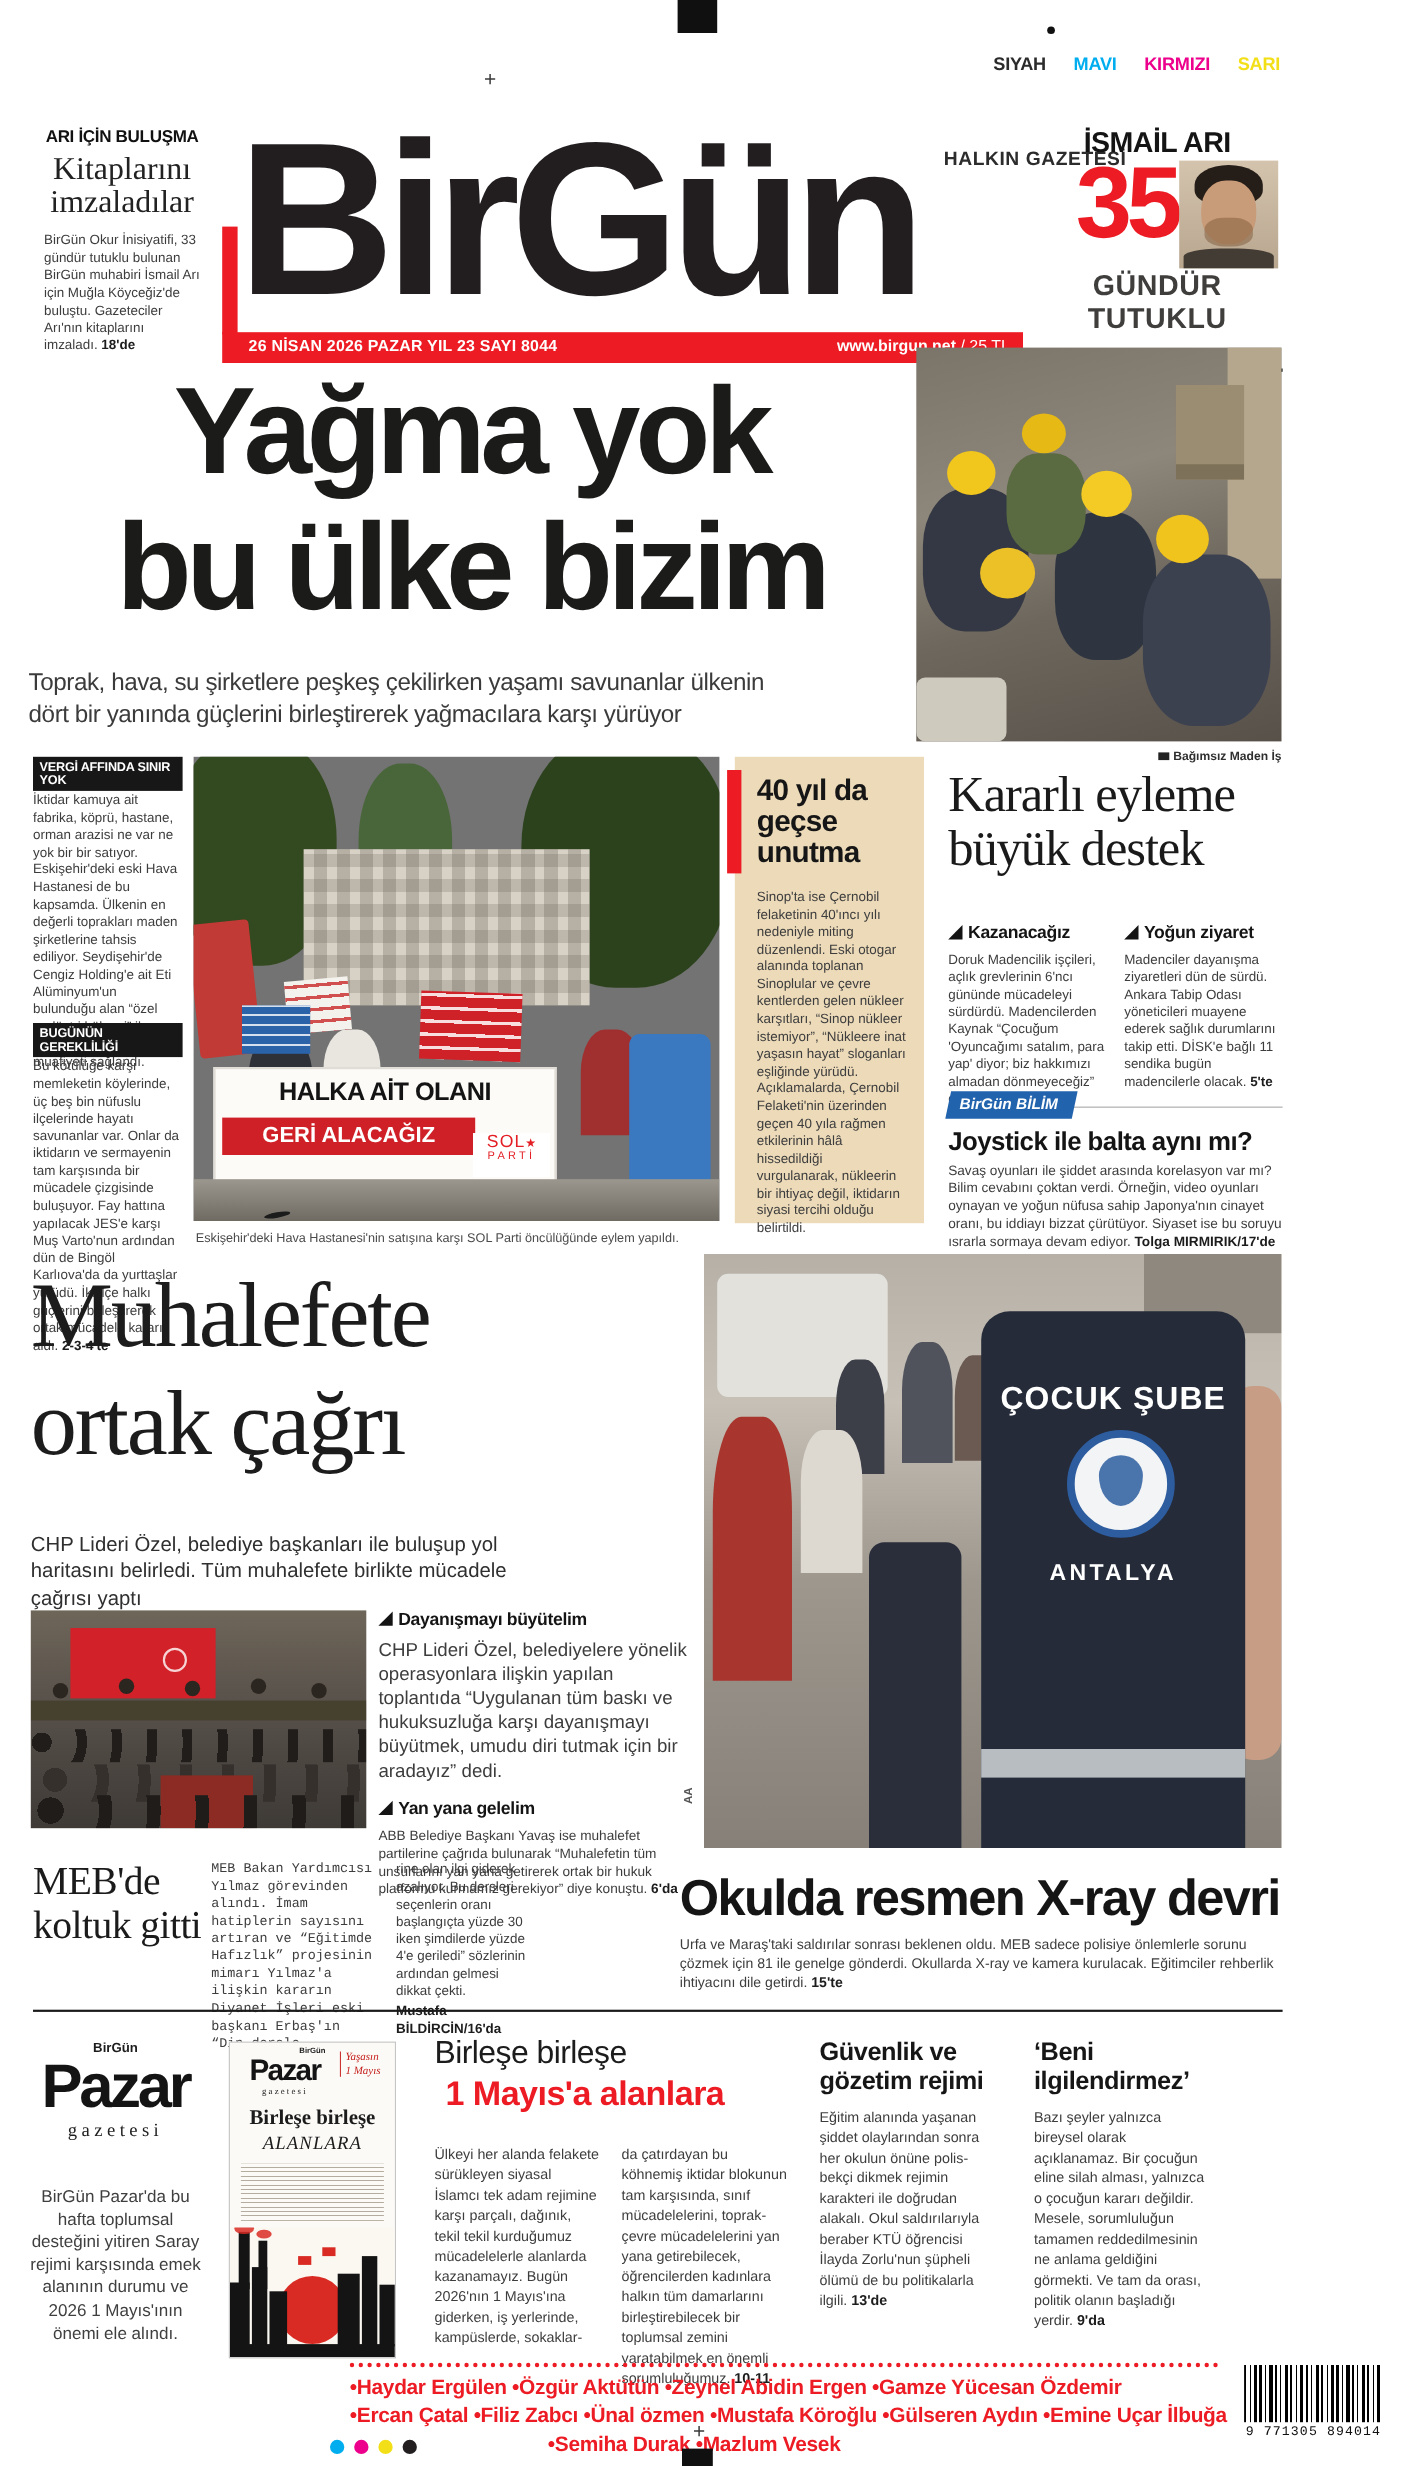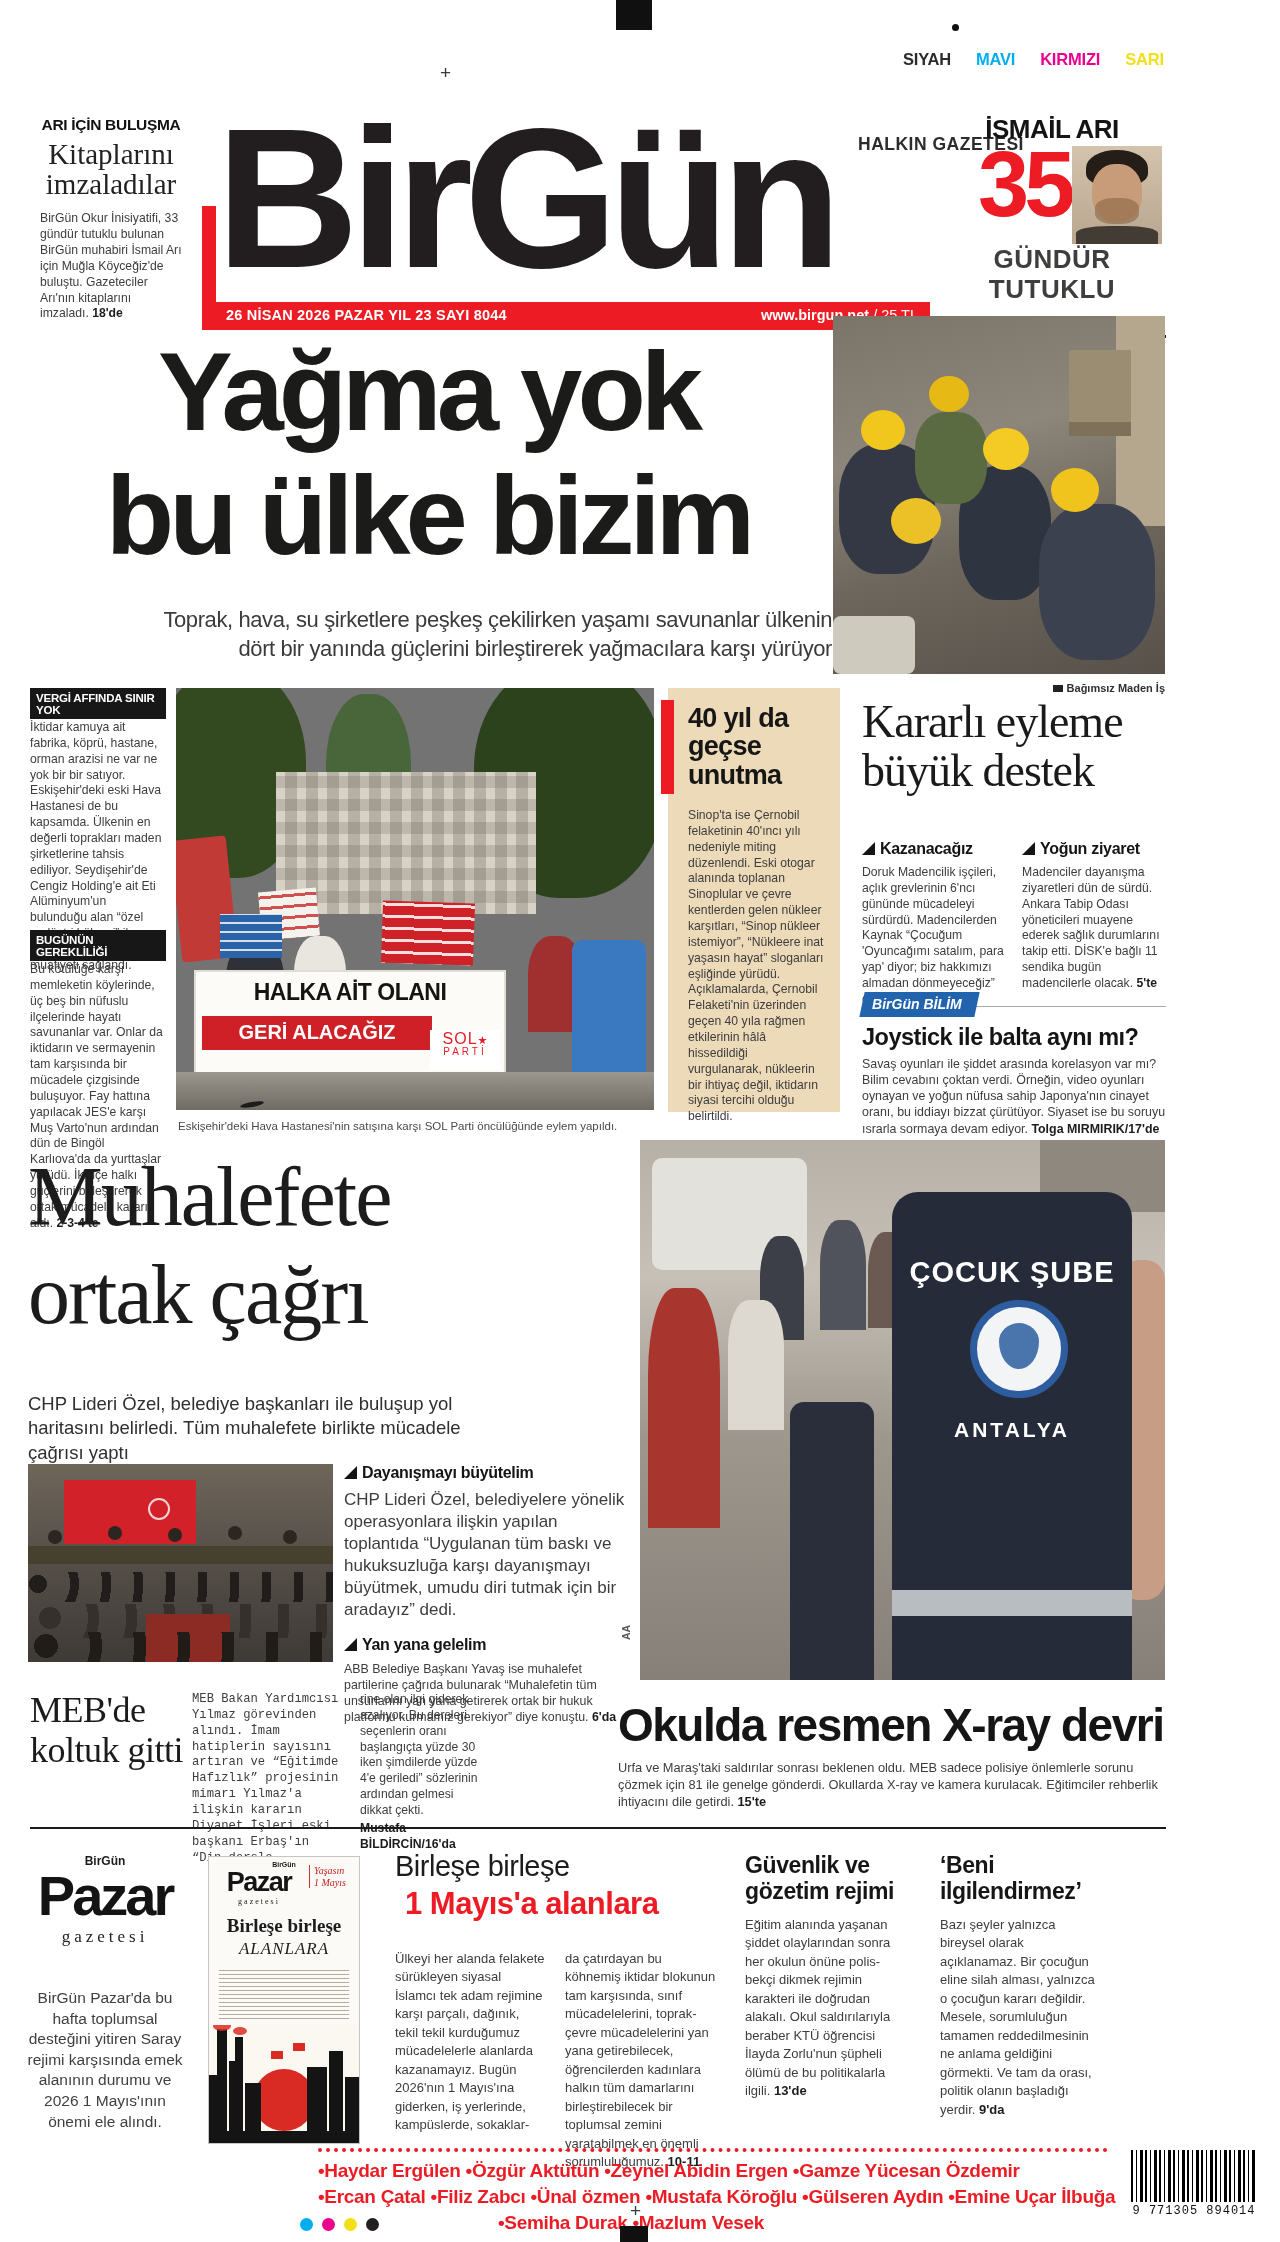--- a/index.html
+++ b/index.html
@@ -62,21 +62,21 @@
     <span style="position:absolute;right:12px;top:5px;font-size:14.5px;">
       <b>www.birgun.net</b>
       <span style="font-weight:400;">/ 25 TL</span>
     </span>
   </div>
 
   <div class="ab" style="left:28px;top:330px;width:800px;text-align:center;font-weight:700;font-size:112px;letter-spacing:-5px;line-height:1.11;color:#1b1b19;">
     <div>Yağma yok</div>
     <div>bu ülke bizim</div>
   </div>
-  <div class="ab" style="left:26px;top:606px;width:806px;text-align:right;font-size:22px;line-height:1.3;letter-spacing:-.4px;color:#3b3b3b;">
+  <div class="ab" style="left:26px;top:606px;width:806px;text-align:left;font-size:22px;line-height:1.3;letter-spacing:-.4px;color:#3b3b3b;">
     <div>Toprak, hava, su şirketlere peşkeş çekilirken yaşamı savunanlar ülkenin</div>
     <div>dört bir yanında güçlerini birleştirerek yağmacılara karşı yürüyor</div>
   </div>
 
   <div class="ab phz" style="left:833px;top:316px;width:332px;height:358px;background:linear-gradient(165deg,#7b7468 0%,#8d867a 35%,#6e675d 62%,#57514a 100%);">
     <div class="ab" style="left:283px;top:0;width:49px;height:210px;background:#b4a78e;"></div>
     <div class="ab" style="left:236px;top:34px;width:62px;height:86px;background:#9a8d72;box-shadow:inset 0 -14px 0 #7e7159;"></div>
     <div class="ab" style="left:6px;top:128px;width:96px;height:130px;background:#343844;border-radius:40%;"></div>
     <div class="ab" style="left:126px;top:150px;width:92px;height:134px;background:#2e3440;border-radius:40%;"></div>
     <div class="ab" style="left:206px;top:188px;width:116px;height:156px;background:#3c4150;border-radius:40%;"></div>

